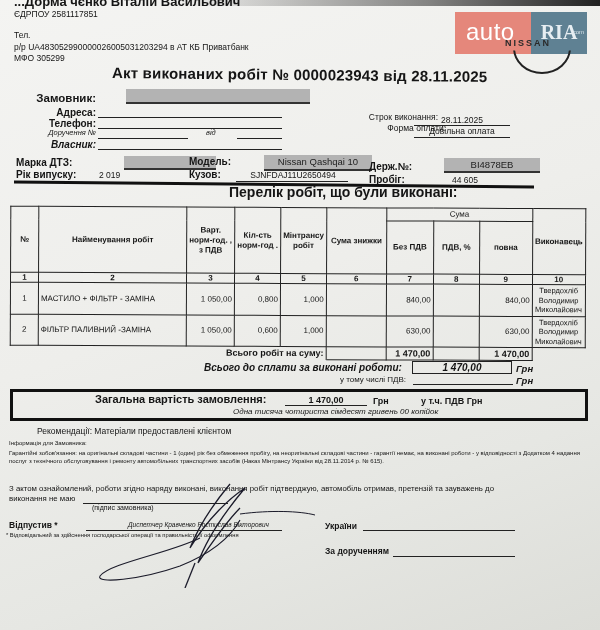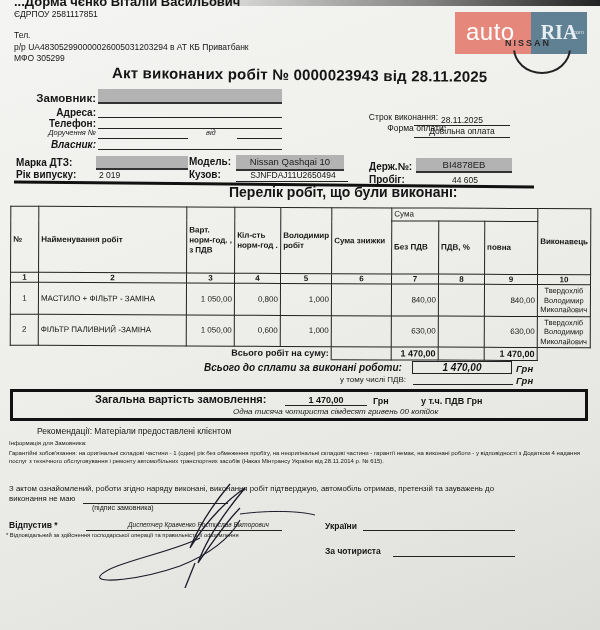--- a/index.html
+++ b/index.html
@@ -12,35 +12,35 @@
   }
   .abs { position: absolute; }
   .top-shadow {
     position: absolute; left: 170px; top: 0; width: 430px; height: 6px;
     background: linear-gradient(90deg, rgba(0,0,0,0) 0%, rgba(40,40,40,0.55) 60%, #222 100%);
   }
   .seller-name { left: 14px; top: -6px; font-size: 13px; font-weight: bold; }
   .small { font-size: 8.5px; }
   .lbl-b { font-weight: bold; font-size: 10px; text-align: right; }
   .line { position: absolute; height: 0; border-top: 1px solid #222; }
-  .gray-box { position: absolute; background: #b3b3b3; border-bottom: 2px solid #333; font-size: 9.5px; text-align: center; color: #222; }
+  .gray-box { position: absolute; background: #b3b3b3; border-bottom: 2px solid #333; font-size: 9.5px; text-align: center; color: #222; margin-left: 28px; }
   .logo {
     position: absolute; left: 455px; top: 12px; width: 132px; height: 42px;
   }
   .logo .auto { position: absolute; left: 0; top: 0; width: 80px; height: 42px; background: #e5877b; color: #fff; font-size: 24px; line-height: 40px; padding-left: 11px; letter-spacing: 0.5px; }
   .logo .ria { position: absolute; left: 76px; top: 0; width: 56px; height: 42px; background: #5f8193; color: #e7eef2; font-family: "Liberation Serif", serif; font-weight: bold; font-size: 20px; line-height: 40px; text-align: center; }
   .logo .com { position: absolute; right: 3px; bottom: 2px; font-size: 6px; color: #d9e4ea; font-family: "Liberation Sans", sans-serif; font-weight: normal; }
   .nissan { position: absolute; left: 505px; top: 38px; width: 78px; font-size: 9px; font-weight: bold; letter-spacing: 2px; color: #2a2a2a; }
   .nissan-ring { position: absolute; left: 513px; top: 22px; width: 58px; height: 52px; border: 2px solid #222; border-radius: 50%; clip-path: polygon(0 55%, 100% 55%, 100% 100%, 0 100%); }
   .title { left: 112px; top: 66px; font-size: 15px; font-weight: bold; letter-spacing: 0.2px; transform: rotate(0.6deg); }
   .subtitle { left: 205px; top: 184px; font-size: 14px; font-weight: bold; margin-left: 24px; }
   .thick-rule { position: absolute; height: 3px; background: #111; }
   table.works { position: absolute; left: 10px; top: 207px; border-collapse: collapse; font-size: 8px; transform: rotate(0.25deg); }
   table.works td, table.works th { border: 1px solid #222; padding: 1px 2px; }
-  table.works th { font-weight: bold; text-align: left; vertical-align: middle; font-size: 8px; line-height: 10px; }
+  table.works th { font-weight: bold; text-align: center; vertical-align: middle; font-size: 8px; line-height: 10px; }
   table.works tr.colnums td { text-align: center; font-weight: bold; font-size: 8px; height: 10px; padding: 0; }
   table.works tr.row td { height: 30px; vertical-align: middle; }
   .num { text-align: right; }
   .ctr { text-align: center; }
   .exec { text-align: center; font-size: 7.5px; line-height: 9.5px; }
   .total-row td { font-weight: bold; font-size: 9px; }
   .box-total { position: absolute; left: 10px; top: 389px; width: 578px; height: 32px; border: 3px solid #111; }
   .italic { font-style: italic; }
   .sig { position: absolute; }
 </style>
@@ -107,21 +107,21 @@
 
 <div class="abs subtitle">Перелік робіт, що були виконані:</div>
 
 <table class="works">
   <thead>
     <tr>
       <th rowspan="2" style="width:28px;height:66px;">№</th>
       <th rowspan="2" style="width:148px;">Найменування робіт</th>
       <th rowspan="2" style="width:48px;">Варт. норм-год. , з ПДВ</th>
       <th rowspan="2" style="width:46px;">Кіл-сть норм-год .</th>
-      <th rowspan="2" style="width:45px;">Володимир робіт</th>
+      <th rowspan="2" style="width:45px;">Мінтрансу робіт</th>
       <th rowspan="2" style="width:60px;">Сума знижки</th>
       <th colspan="3" style="height:11px;font-weight:normal;">Сума</th>
       <th rowspan="2" style="width:48px;">Виконавець</th>
     </tr>
     <tr>
       <th style="width:47px;">Без ПДВ</th>
       <th style="width:46px;">ПДВ, %</th>
       <th style="width:53px;">повна</th>
     </tr>
   </thead>
@@ -203,14 +203,14 @@
   <path d="M115 85 L105 110" fill="none" stroke="#1b1b2a" stroke-width="1.3"></path>
   <path d="M160 36 C190 32 220 33 235 37" fill="none" stroke="#1b1b2a" stroke-width="1"></path>
 </svg>
 
 <div class="abs" style="left:9px;top:520px;font-size:8.5px;font-weight:bold;">Відпустив *</div>
 <div class="abs italic" style="left:128px;top:521px;font-size:6.5px;">Диспетчер  Кравченко Ростислав Вікторович</div>
 <div class="line" style="left:86px;top:530px;width:196px;"></div>
 <div class="abs" style="left:6px;top:532px;font-size:5.8px;">* Відповідальний за здійснення господарської операції та правильність її оформлення</div>
 <div class="abs" style="left:325px;top:521px;font-size:8.5px;font-weight:bold;">України</div>
 <div class="line" style="left:363px;top:530px;width:152px;"></div>
-<div class="abs" style="left:325px;top:546px;font-size:8.5px;font-weight:bold;">За чотириста</div>
+<div class="abs" style="left:325px;top:546px;font-size:8.5px;font-weight:bold;">За дорученням</div>
 <div class="line" style="left:393px;top:556px;width:122px;"></div>
 
 </body></html>

